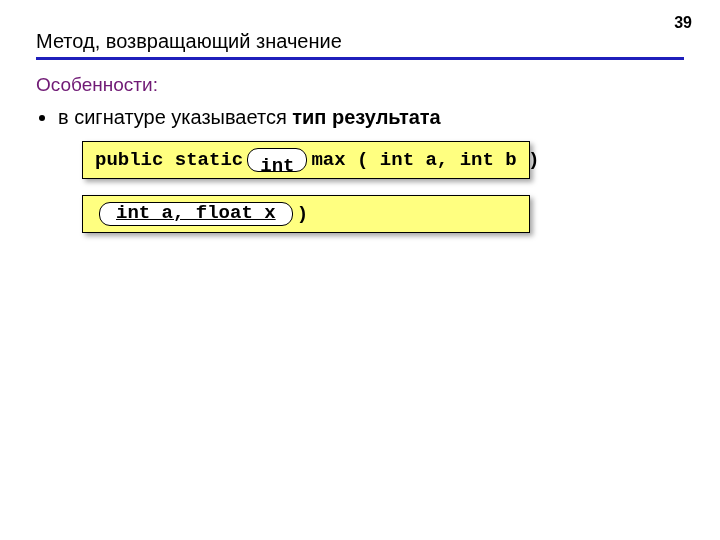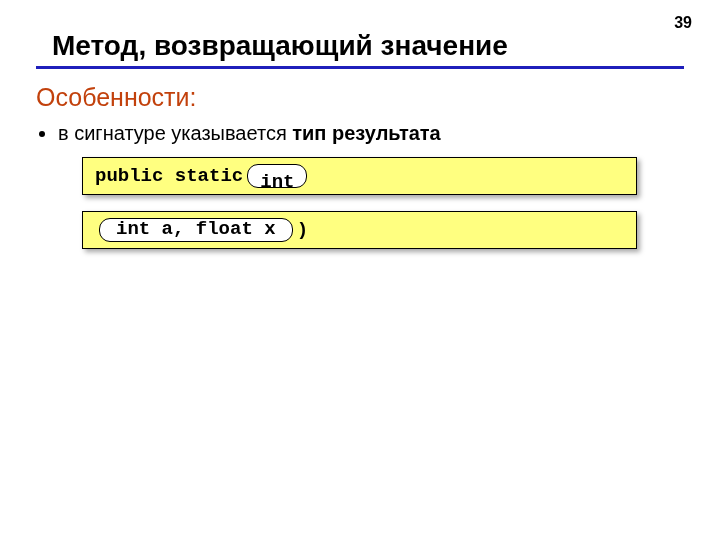--- a/index.html
+++ b/index.html
@@ -15,47 +15,47 @@
     position: relative;
     width: 720px; height: 540px;
     padding: 24px 36px 0 36px;
   }
   .pagenum {
     position: absolute;
     top: 14px; right: 28px;
     font-size: 16px; font-weight: bold; margin-left: 48px;
   }
   .title {
-    font-size: 28px;
-    font-weight: bold;
-    margin: 6px 0 4px 16px;
+    font-size: 20px;
+    font-weight: normal;
+    margin: 6px 0 4px 0;
   }
   .rule {
     border: none;
     border-top: 3px solid #1f1fbb;
     margin: 4px 0 14px 0;
   }
   .subhead {
-    color: #c2410c;
-    font-size: 25px;
+    color: #701a75;
+    font-size: 19px;
     margin: 0 0 8px 0;
   }
   ul.bullets {
     margin: 0 0 0 22px;
     padding: 0;
     list-style: disc;
   }
   ul.bullets li {
     font-size: 20px;
     line-height: 1.35;
     margin-bottom: 10px;
   }
   .codebox {
     margin: 10px 0 16px 46px;
-    width: 555px;
+    width: 448px;
     background: #ffff80;
     border: 1.5px solid #000;
     box-shadow: 3px 3px 5px rgba(0,0,0,0.35);
     padding: 6px 12px;
     font-family: "Courier New", monospace;
     font-weight: bold;
     font-size: 19px;
     white-space: nowrap;
     display: flex;
     align-items: center;
@@ -69,21 +69,21 @@
     border: 1.5px solid #000;
     border-radius: 11px;
     padding: 14px 12px 2px 12px;
     margin: 0 4px;
     font-family: "Courier New", monospace;
     font-weight: bold;
     font-size: 19px;
     line-height: 1;
     height: 24px;
   }
-  .pill.wide { padding: 1px 16px 2px 16px; }
+  .pill.wide { padding: 1px 16px 2px 16px; text-decoration: underline; }
 </style>
 </head>
 <body>
 
 <div class="slide">
 
   <div class="pagenum">39</div>
 
   <div class="title">Метод, возвращающий значение</div>
   <hr class="rule">
@@ -92,20 +92,21 @@
 
   <ul class="bullets">
     <li>
       <span>в сигнатуре указывается </span><b>тип результата</b>
     </li>
   </ul>
 
   <div class="codebox">
     <span>public static </span>
     <span class="pill">int</span>
+    <span> max ( int a, int b )</span>
   </div>
 
 
   <div class="codebox">
     <span class="pill wide">int a, float x</span>
     <span> )</span>
   </div>
 
 </div>
 

